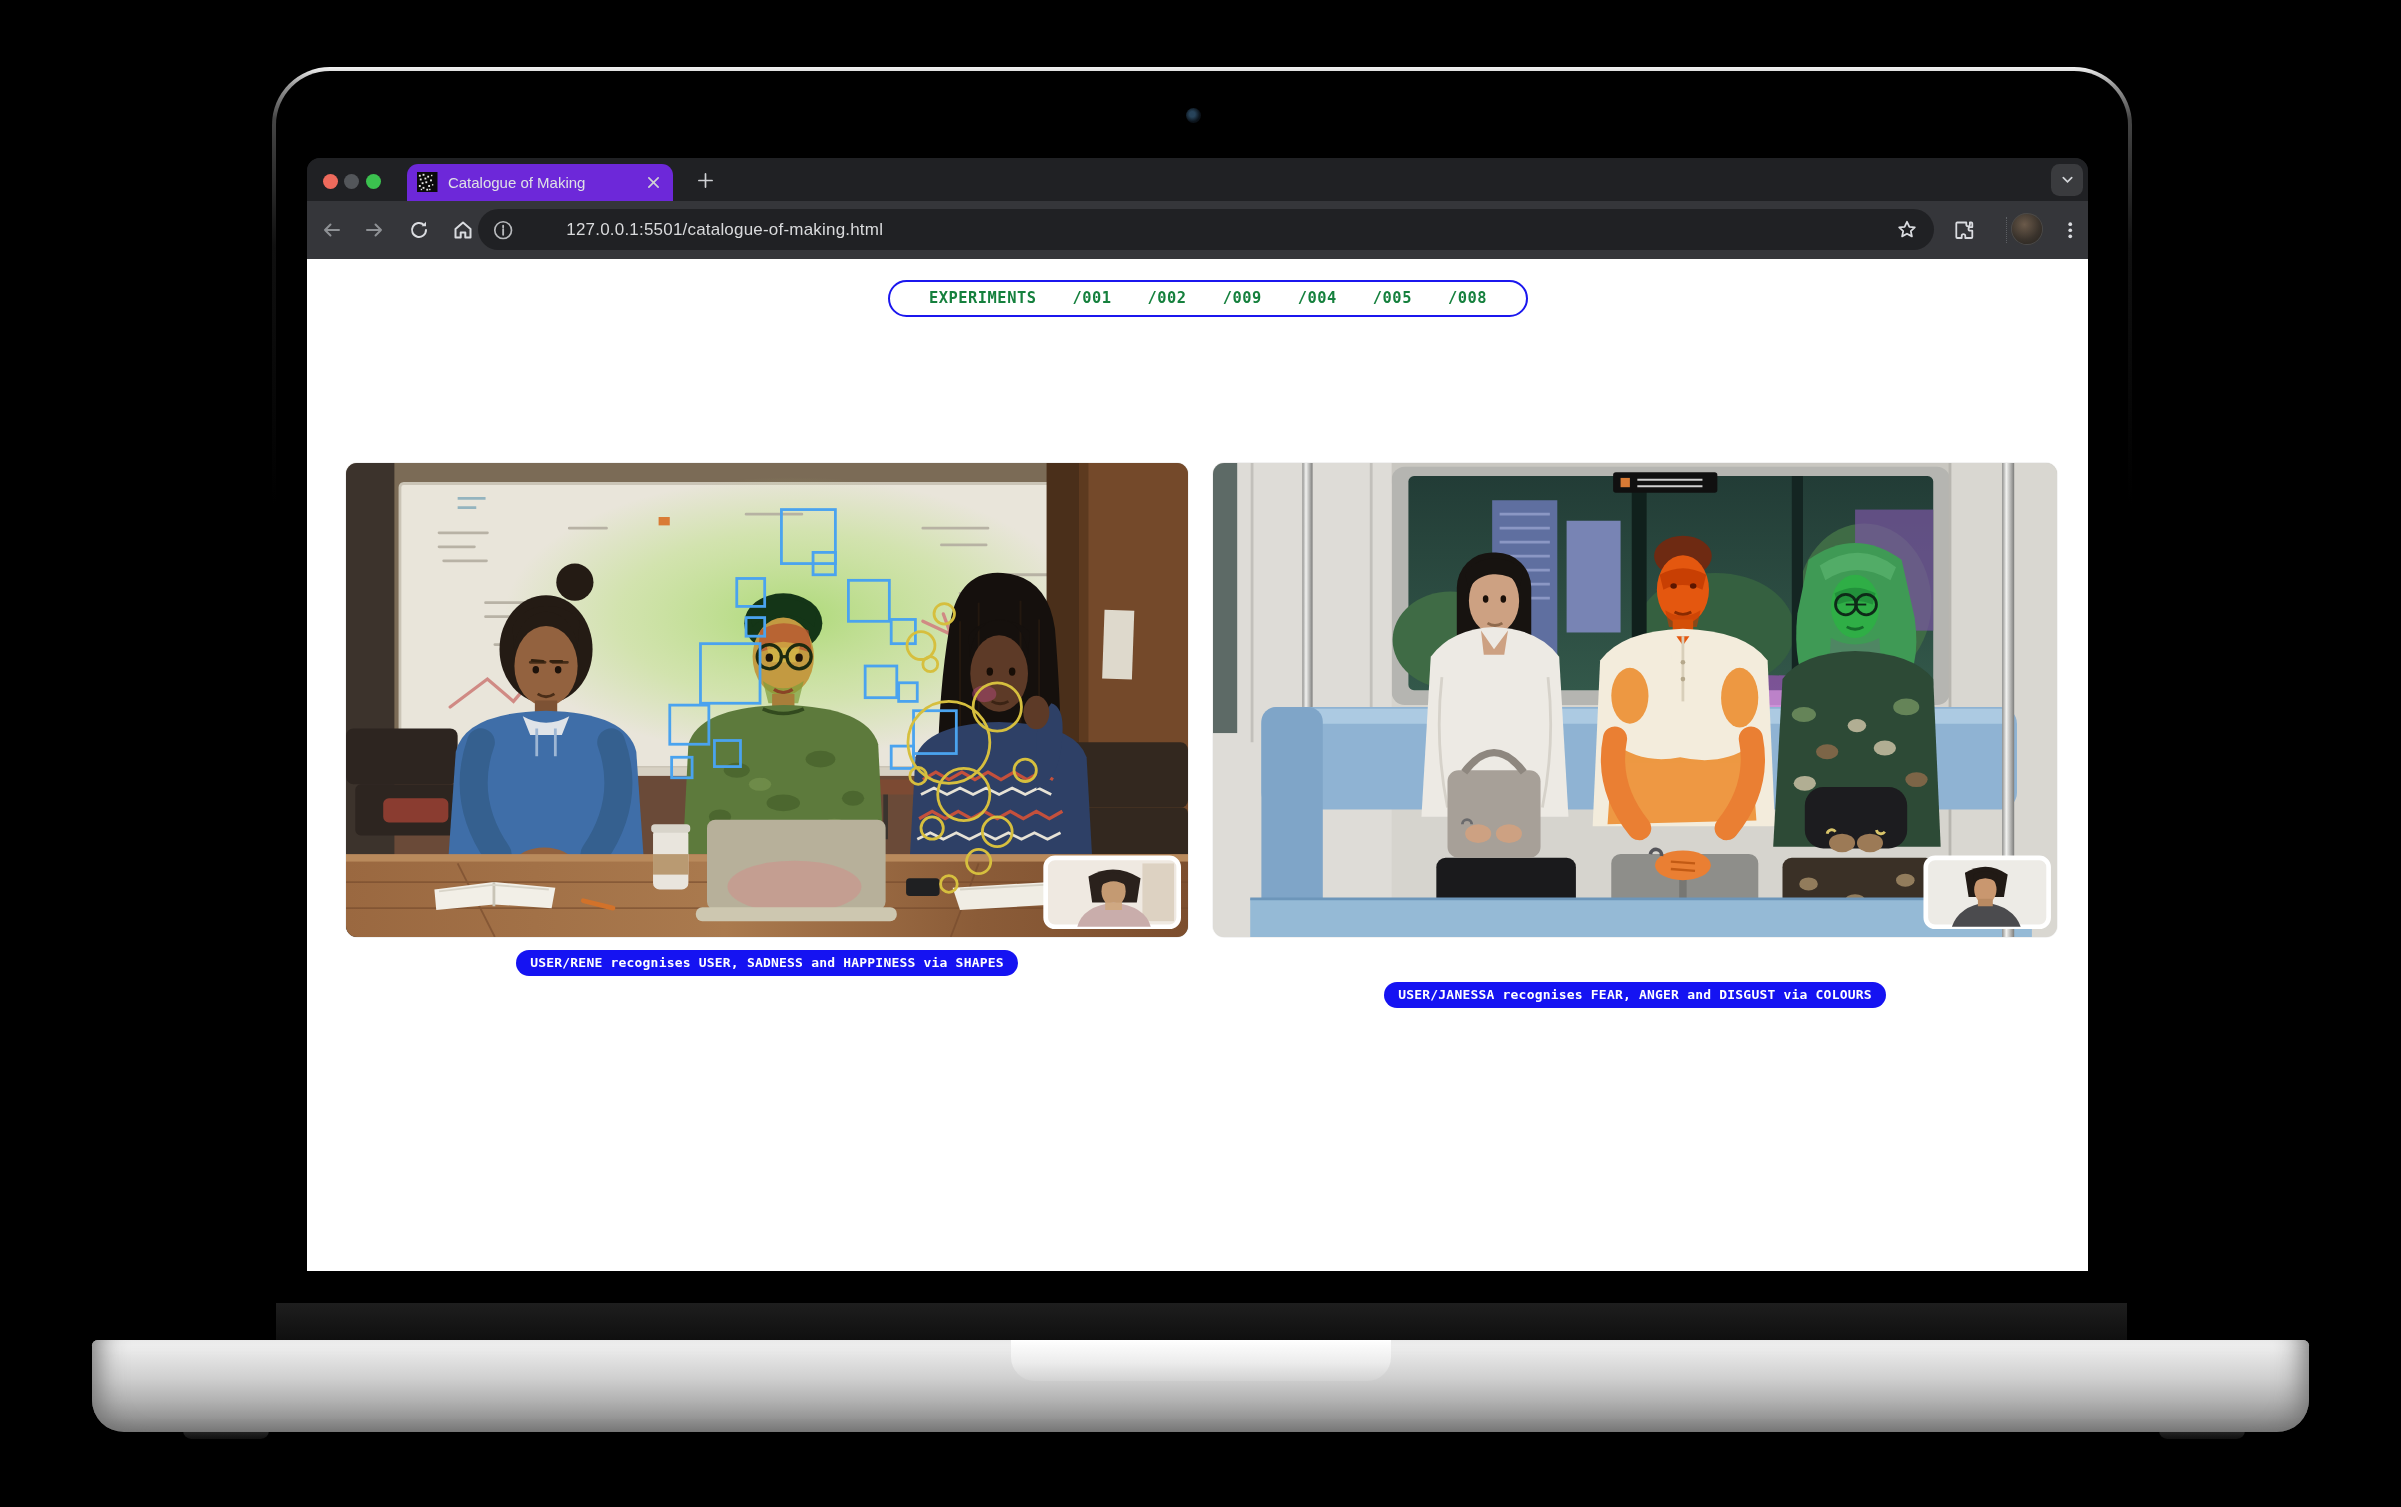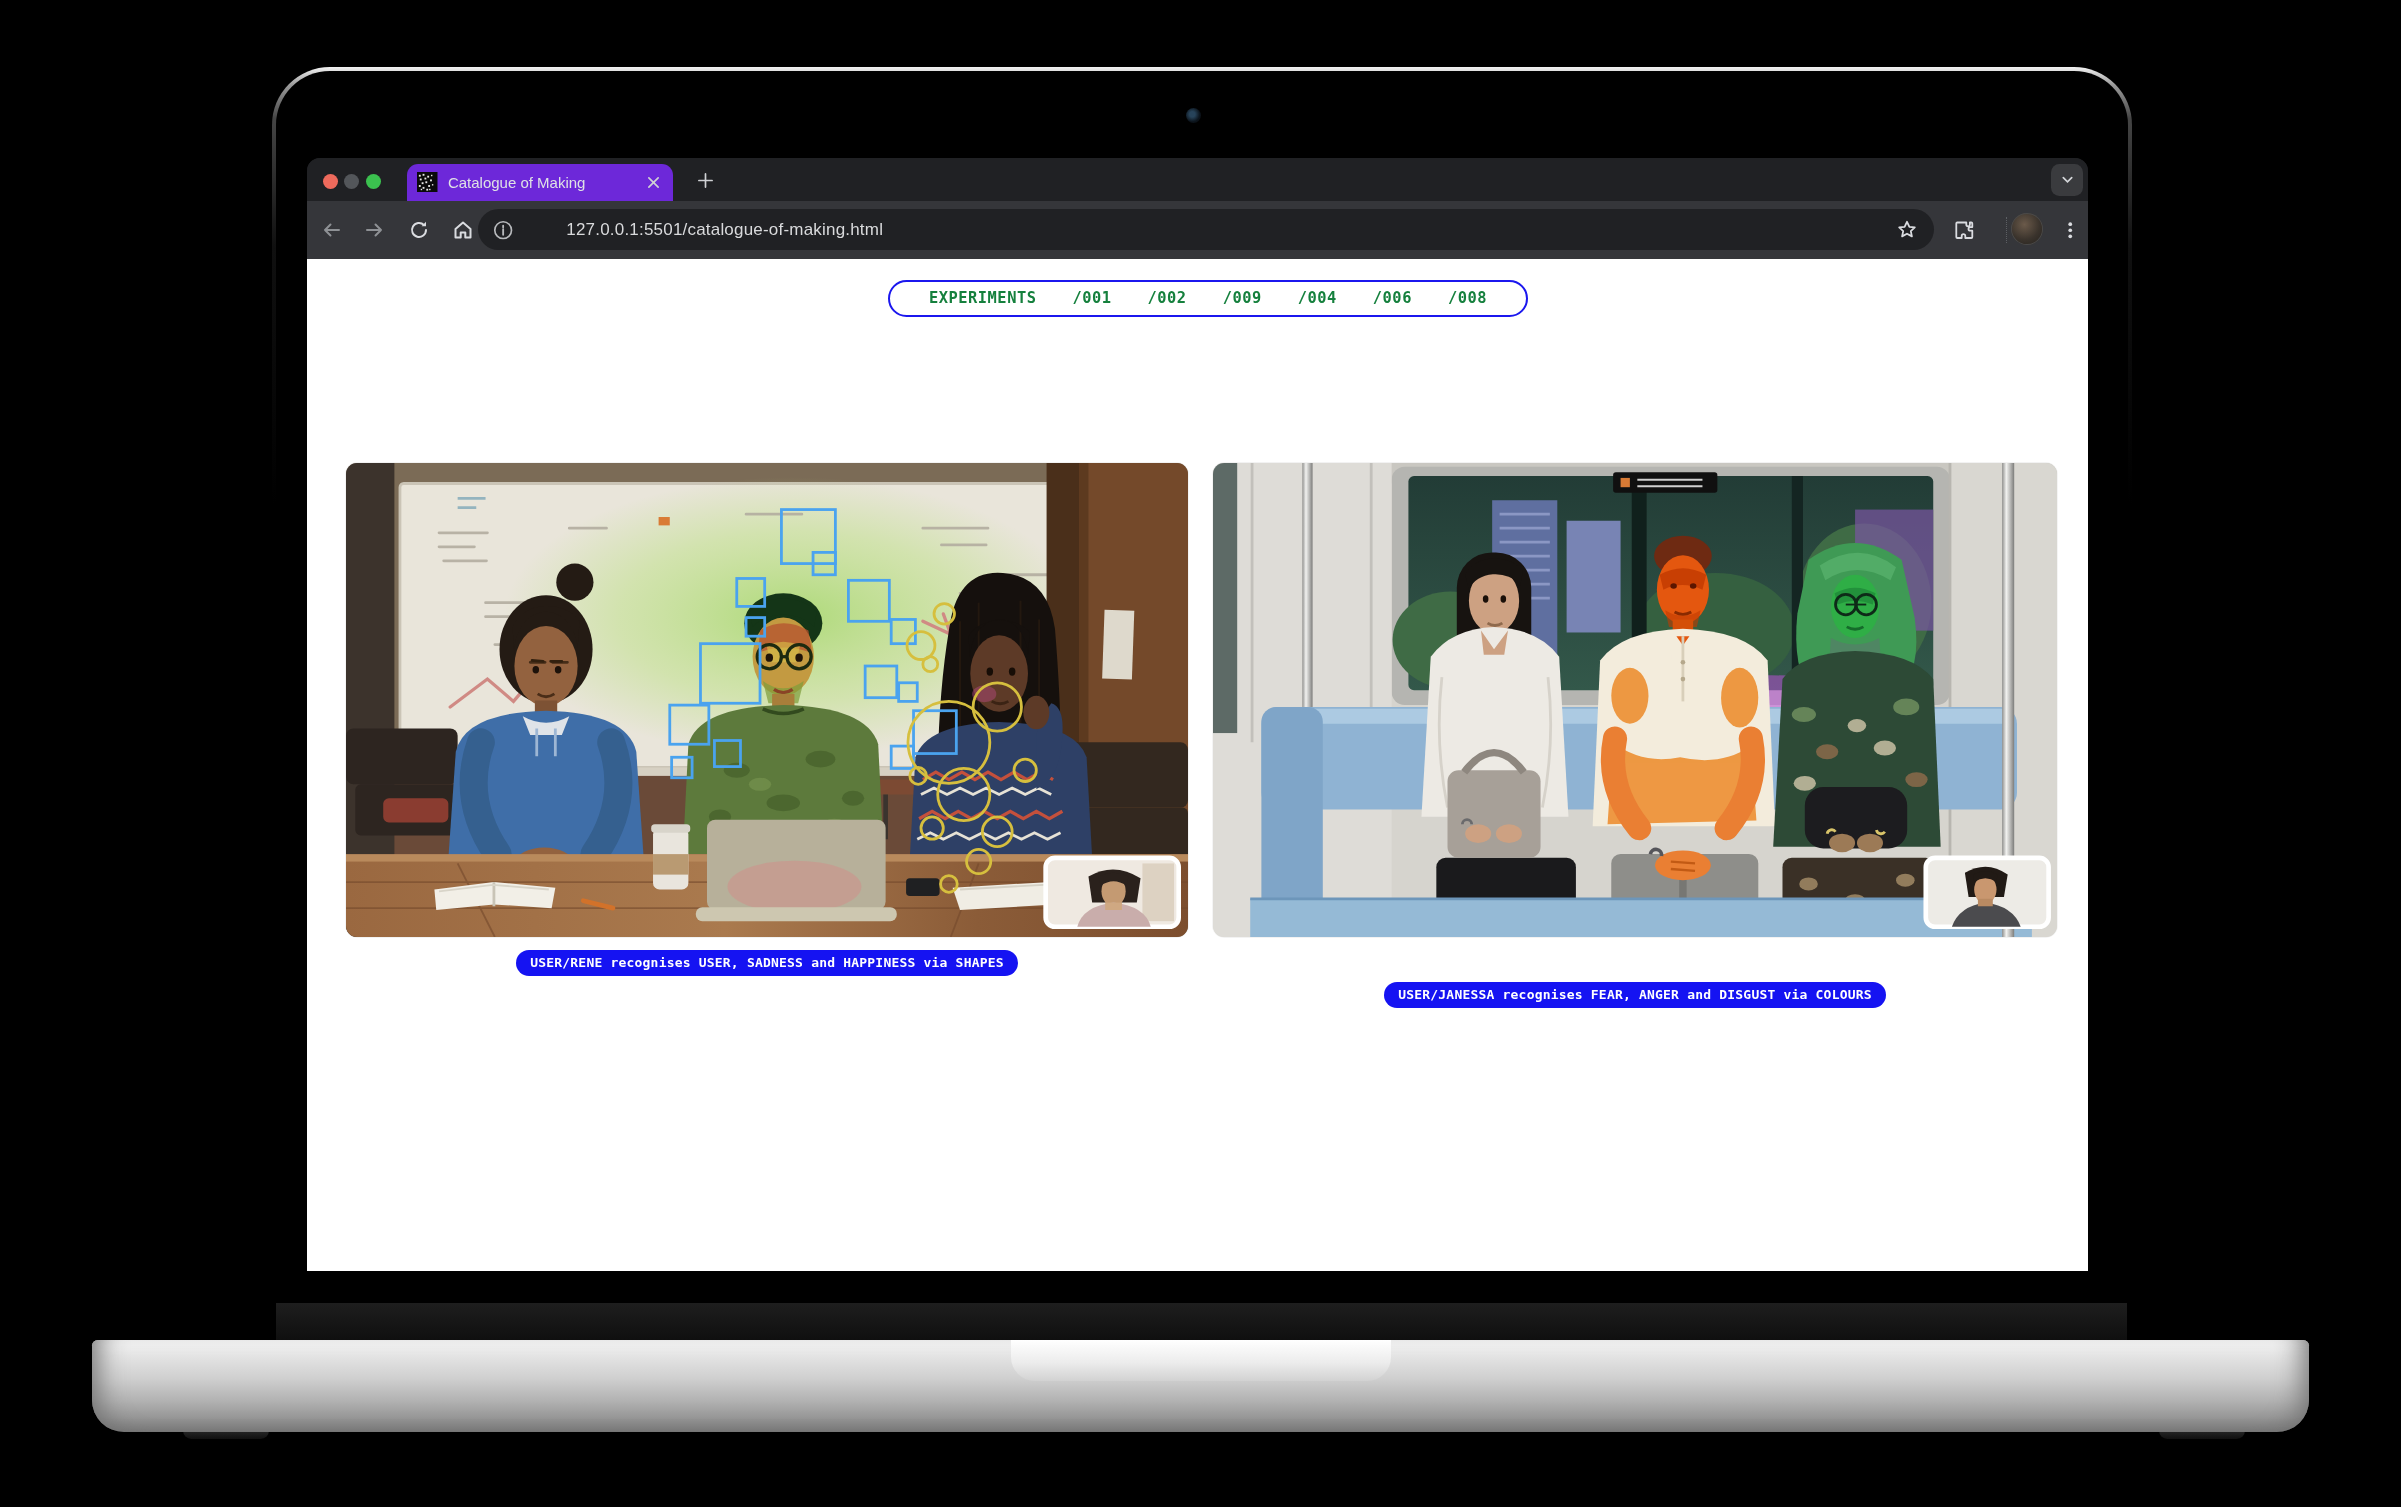--- a/index.html
+++ b/index.html
@@ -184,21 +184,21 @@
     </div>
 
     <div class="webpage">
 
       <div class="exp-nav">
         <span>EXPERIMENTS</span>
         <span>/001</span>
         <span>/002</span>
         <span>/009</span>
         <span>/004</span>
-        <span>/006</span>
+        <span>/005</span>
         <span>/008</span>
       </div>
 
       <div class="panel" style="left:39px;width:842px;">
         <div class="photo">
           <svg width="842" height="474" viewBox="0 0 905 509" preserveAspectRatio="none">
             <defs>
               <radialGradient id="gGlow" cx="50%" cy="50%" r="50%">
                 <stop offset="0%" stop-color="#a7d86e" stop-opacity=".9"></stop>
                 <stop offset="60%" stop-color="#bfe18a" stop-opacity=".55"></stop>

